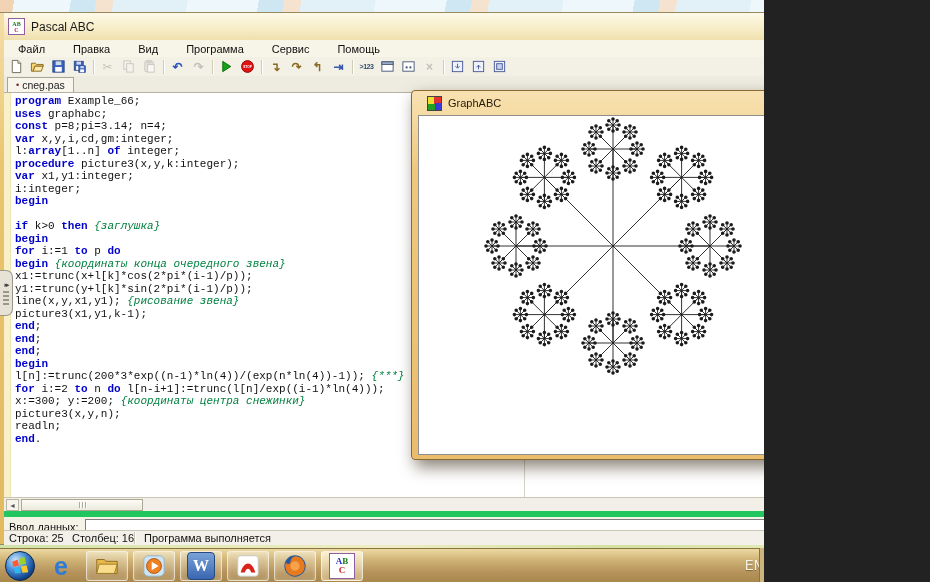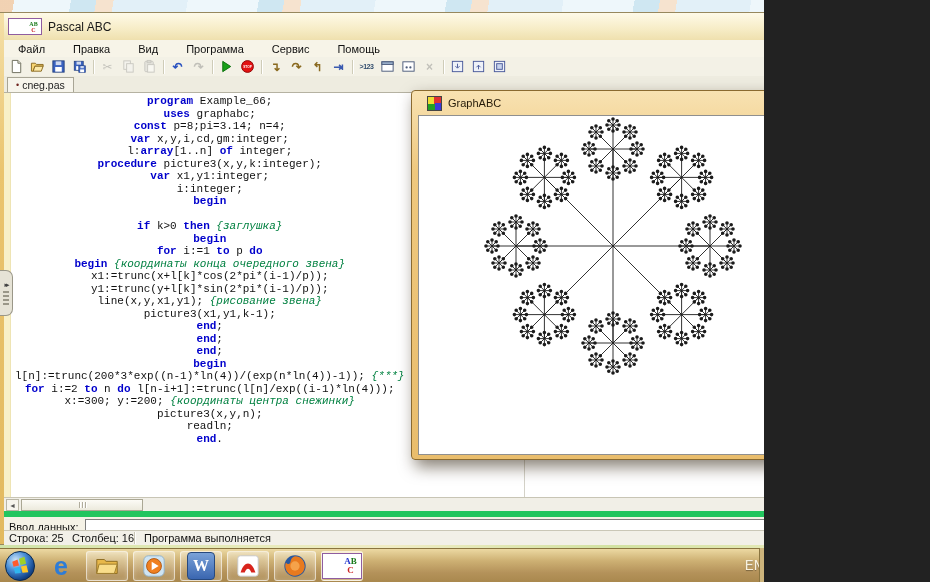--- a/index.html
+++ b/index.html
@@ -15,21 +15,21 @@
   
   .mainwin{position:absolute;left:0;top:13px;width:930px;height:531px;background:#f3efdf;
     box-shadow:0 0 0 1px #97885e;}
   .edgeL,.edgeR{position:absolute;top:0;width:4px;height:100%;
     background:linear-gradient(180deg,#f4dfa8,#eac46e 30%,#e2b95f);z-index:2;}
   .edgeL{left:0;} .edgeR{right:0;}
   .mw-title{position:absolute;left:0;top:0;width:100%;height:27px;
     background:linear-gradient(180deg,#fefae8,#f6ecc6 60%,#efe0ae);display:flex;align-items:center;}
   .mw-title .ttl{font-size:12px;color:#1a1a1a;margin-left:6px;}
   .abcbox{display:inline-flex;flex-direction:column;align-items:center;justify-content:center;
-    background:#fff;border:1px solid #8f5da0;font-family:"Liberation Serif",serif;font-weight:bold;line-height:1;padding-left:17px;}
+    background:#fff;border:1px solid #8f5da0;font-family:"Liberation Serif",serif;font-weight:bold;line-height:1;}
   .abcbox.sm{width:15px;height:15px;margin-left:8px;font-size:6px;}
   .abcbox .l1 b:first-child{color:#2233cc;} .abcbox .l1 b:last-child{color:#1a7a1a;}
   .abcbox .l2{color:#cc2222;}
   .capset{position:absolute;right:10px;top:4px;display:flex;gap:3px;}
   .capbtn{width:25px;height:15px;border:1px solid #b5a677;border-radius:2px;
     background:linear-gradient(180deg,#fbf5dc,#ecdcae);display:flex;align-items:center;justify-content:center;}
   .capbtn .bar{width:9px;height:3px;background:#6f6a55;margin-top:6px;}
   .capbtn .box{width:8px;height:6px;border:2px solid #6f6a55;}
   .capbtn .xg{font-size:11px;font-weight:bold;color:#6f6a55;line-height:1;}
   
@@ -46,21 +46,21 @@
   .tabbar{position:absolute;left:4px;right:4px;top:63px;height:16px;background:#eeece0;}
   .tab{position:absolute;left:3px;top:1px;height:14px;padding:0 8px;background:#f7f5ec;
     border:1px solid #a8a595;border-bottom:none;font-size:10.5px;display:flex;align-items:center;gap:3px;color:#222;}
   .tab .dot{color:#70251f;font-size:9px;}
   
   .editor{position:absolute;left:4px;right:4px;top:79px;height:405px;background:#fff;
     border-top:1px solid #b5b2a2;overflow:hidden;}
   .gutter{position:absolute;left:0;top:0;width:6px;height:100%;background:#f8f0c8;border-right:1px solid #eee4b4;}
   .code{position:absolute;left:11px;top:2px;margin:0;font-family:"Liberation Mono","DejaVu Sans Mono",monospace;
     font-size:11px;line-height:12.5px;white-space:pre;}
-  .cl{height:12.5px;text-align:center;}
+  .cl{height:12.5px;}
   .t-kw{color:#0000cc;font-weight:bold;}
   .t-cm{color:#008040;font-style:italic;}
   .t-tx{color:#111;}
   .marginline{position:absolute;left:520px;top:0;width:1px;height:100%;background:#d4d2c8;}
   .vscroll{position:absolute;right:0;top:0;width:13px;height:100%;background:#f3f1ea;border-left:1px solid #d6d3c4;}
   .vbtn{position:absolute;left:0;width:13px;height:13px;background:#f6f4ed;border:1px solid #b9b6a6;
     box-sizing:border-box;display:flex;align-items:center;justify-content:center;font-size:7px;color:#555;}
   .vbtn.up{top:0;} .vbtn.dn{bottom:0;}
   .dockhandle{position:absolute;left:0;top:257px;width:12px;height:44px;background:#e6e3d6;
     border:1px solid #9a9788;border-left:none;border-radius:0 7px 7px 0;z-index:3;

